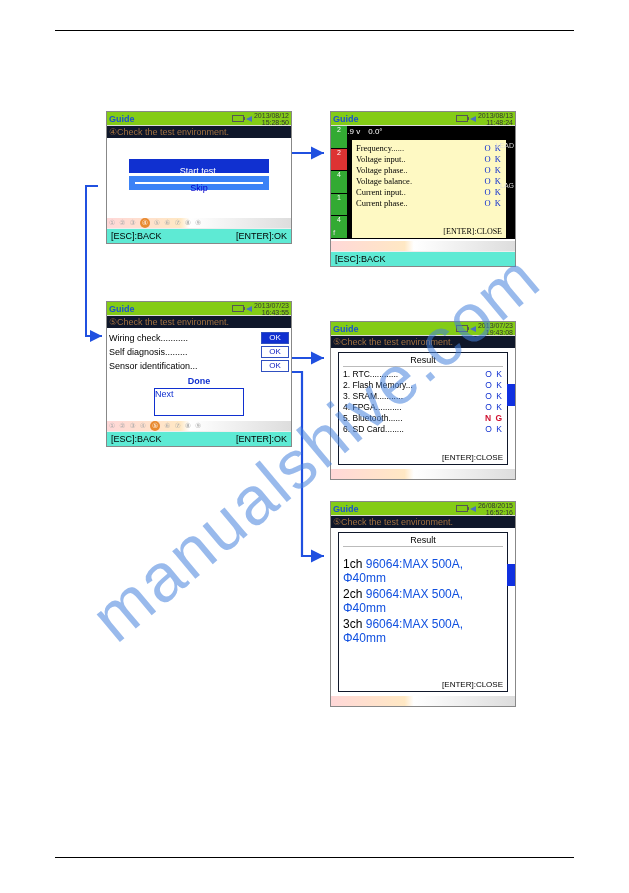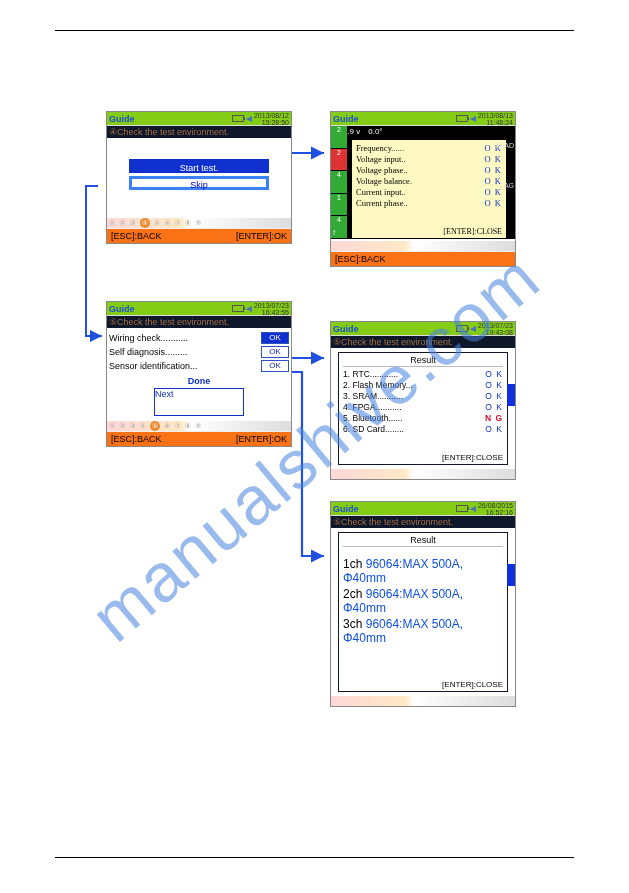--- a/index.html
+++ b/index.html
@@ -104,21 +104,21 @@
     padding: 4px 4px;
     position: relative;
   }
   .btn {
     display: block;
     margin: 3px auto;
     width: 140px;
     height: 14px;
     line-height: 12px;
     text-align: center;
-    border: 3px solid #3b82f6;
+    border: 6px solid #3b82f6;
     background: #fff;
     color: #00c;
     font-size: 9px;
   }
   .btn.selected {
     background: #1030d0;
     color: #fff;
     border-color: #1030d0;
   }
   .step-strip {
@@ -137,21 +137,21 @@
     width: 10px;
     height: 10px;
     border-radius: 50%;
     text-align: center;
     line-height: 10px;
   }
   .status-bar {
     display: flex;
     justify-content: space-between;
     padding: 2px 4px;
-    background: #f97316;
+    background: #5eead4;
     border-top: 1px solid #eee;
     font-size: 9px;
     color: #000;
   }
 
   .row-list { padding: 2px 2px; }
   .row {
     display: flex;
     justify-content: space-between;
     align-items: center;

